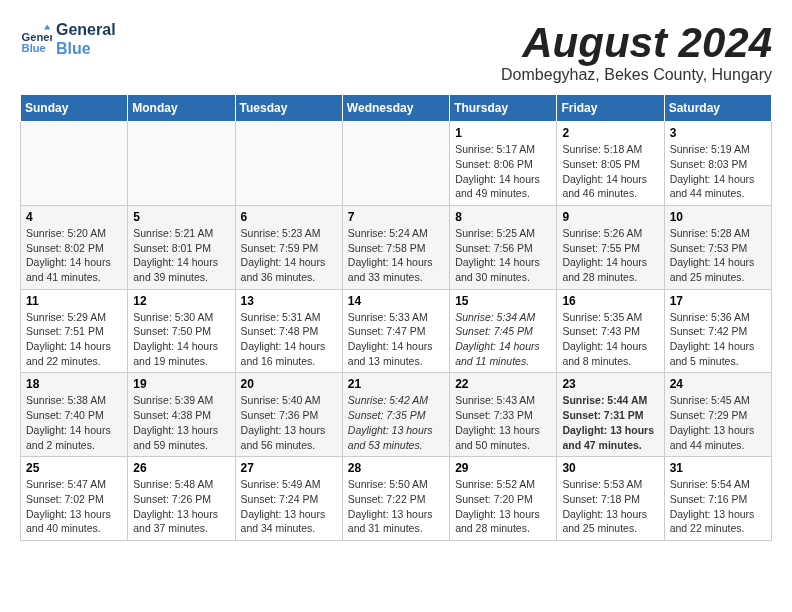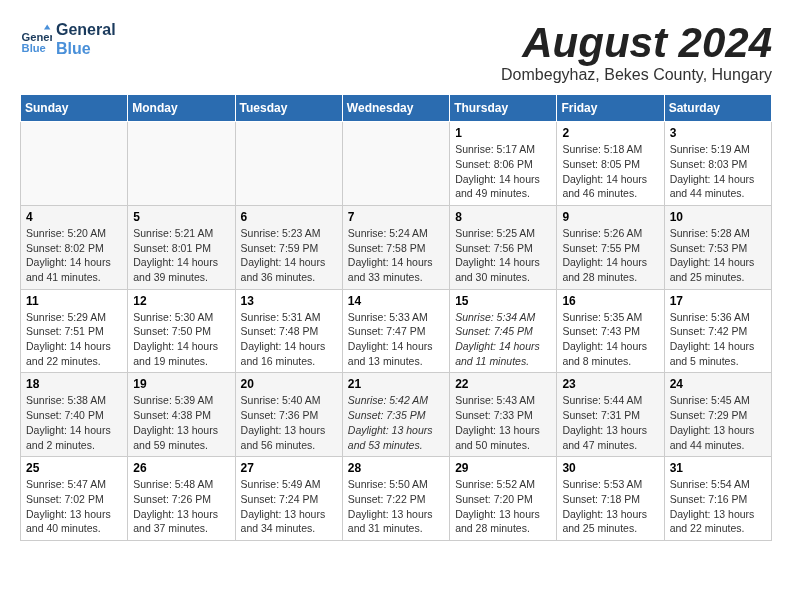--- a/index.html
+++ b/index.html
@@ -274,21 +274,21 @@
         </td>
         <td>
           <div class="day-number">22</div>
           <div class="day-info" style="white-space: pre-line;">Sunrise: 5:43 AM
 Sunset: 7:33 PM
 Daylight: 13 hours
 and 50 minutes.</div>
         </td>
         <td>
           <div class="day-number">23</div>
-          <div class="day-info" style="white-space: pre-line;">Sunrise: 5:44 AM
+          <div class="day-info" style="white-space: pre-line; font-weight: bold;">Sunrise: 5:44 AM
 Sunset: 7:31 PM
 Daylight: 13 hours
 and 47 minutes.</div>
         </td>
         <td>
           <div class="day-number">24</div>
           <div class="day-info" style="white-space: pre-line;">Sunrise: 5:45 AM
 Sunset: 7:29 PM
 Daylight: 13 hours
 and 44 minutes.</div>

